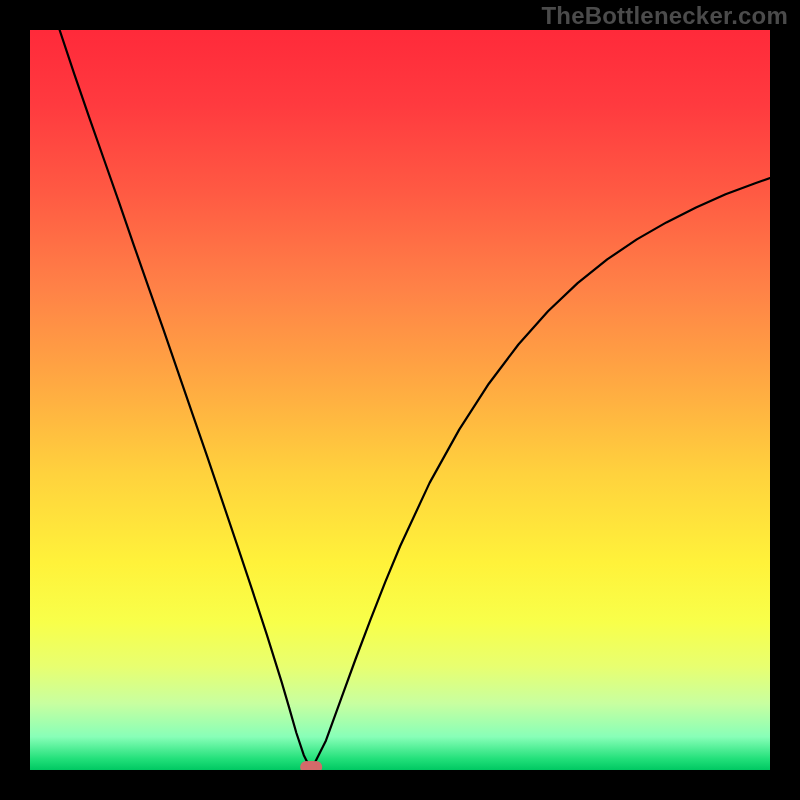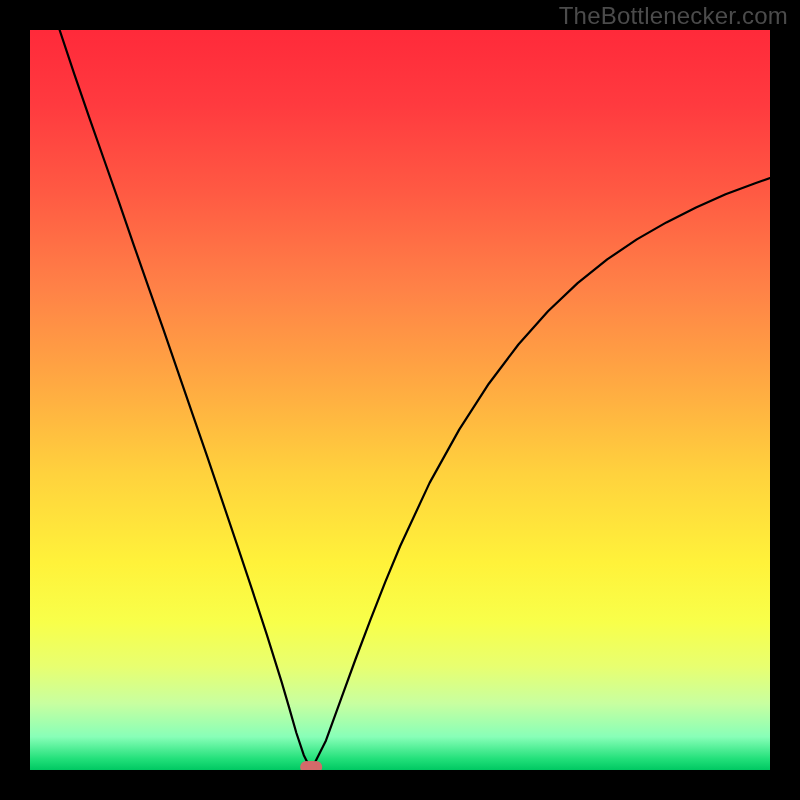--- a/index.html
+++ b/index.html
@@ -24,21 +24,21 @@
     top: 30px;
     width: 740px;
     height: 740px;
   }
   .watermark {
     position: absolute;
     top: 2px;
     right: 12px;
     color: #4b4b4b;
     font-size: 24px;
-    font-weight: 400;
+    font-weight: 700;
     letter-spacing: 0.2px;
     user-select: none;
   }
 </style>
 </head>
 <body>
 
 <div class="frame">
 
   <svg class="plot" viewBox="0 0 740 740" width="740" height="740" preserveAspectRatio="none">

